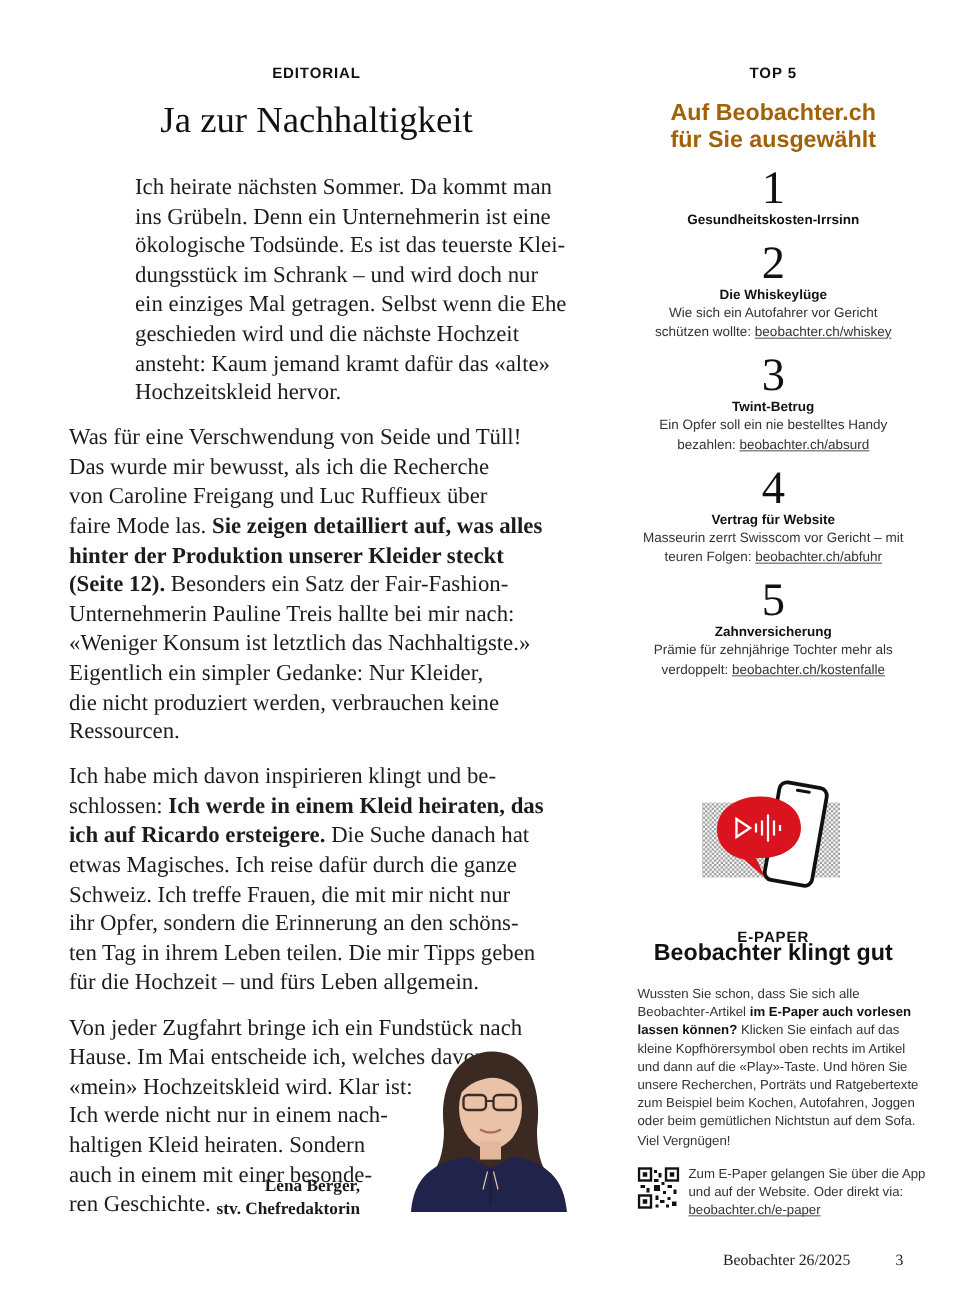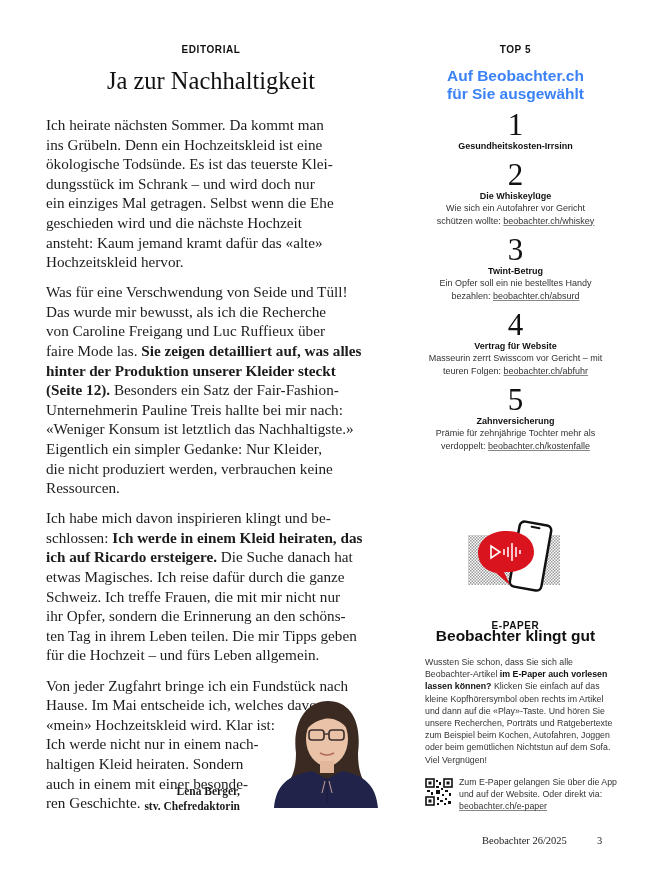--- a/index.html
+++ b/index.html
@@ -5,30 +5,30 @@
   * { box-sizing: border-box; margin: 0; padding: 0; }
   html, body { width: 649px; height: 872px; background: #ffffff; overflow: hidden; }
   body { position: relative; color: #1a1a1a; }
 
   .left-col { position: absolute; left: 46px; top: 44px; width: 330px; }
   .kicker { font-family: "Liberation Sans", sans-serif; font-weight: 700; font-size: 10px; letter-spacing: 0.6px; text-align: center; color: #111; }
   .left-col .kicker { width: 302px; margin-left: 14px; }
   .headline { font-family: "Liberation Serif", serif; font-size: 24.5px; text-align: center; margin-top: 12px; color: #111; font-weight: 400; width: 330px; }
   .body-text { font-family: "Liberation Serif", serif; font-size: 15.2px; line-height: 19.6px; color: #1c1c1c; margin-top: 20px; }
   .body-text p { margin-bottom: 10.5px; }
-  .body-text p:first-child { margin-top: 0; }
+  .body-text p:first-child { margin-top: 0; margin-left: 44px; }
   .body-text b { font-weight: 700; }
   .line { display: block; white-space: nowrap; }
 
   .author { position: absolute; right: 140px; top: 784px; text-align: right; font-family: "Liberation Serif", serif; font-weight: 700; font-size: 11.5px; line-height: 15px; width: 160px; left: 80px; }
 
   .photo { position: absolute; left: 266px; top: 693px; width: 118px; height: 115px; }
 
   .right-col { position: absolute; left: 418px; top: 44px; width: 195px; text-align: center; }
-  .right-col .title { font-family: "Liberation Sans", sans-serif; font-weight: 700; font-size: 15.5px; line-height: 17.5px; margin-top: 12px; color: #3b82f6; }
+  .right-col .title { font-family: "Liberation Sans", sans-serif; font-weight: 700; font-size: 15.5px; line-height: 17.5px; margin-top: 12px; color: #a16207; }
   .top-item { margin-top: 8px; }
   .top-item:first-of-type { margin-top: 10px; }
   .num { font-family: "Liberation Serif", serif; font-size: 31px; line-height: 30px; color: #111; }
   .item-title { font-family: "Liberation Sans", sans-serif; font-weight: 700; font-size: 9px; line-height: 11px; margin-top: 1px; color: #111; }
   .item-desc { font-family: "Liberation Sans", sans-serif; font-size: 9px; line-height: 12.5px; color: #333; }
   .link { text-decoration: underline; text-decoration-color: #888; color: #333; }
 
   .epaper-illustration { position: absolute; left: 464px; top: 519px; width: 100px; height: 80px; }
   .epaper-kicker { position: absolute; left: 418px; top: 620px; width: 195px; }
   .epaper-title { position: absolute; left: 418px; top: 627px; width: 195px; text-align: center; font-family: "Liberation Sans", sans-serif; font-weight: 700; font-size: 15.5px; color: #111; }
@@ -44,21 +44,21 @@
 </head>
 <body>
 
 <div class="left-col">
   <div class="kicker">EDITORIAL</div>
   <h1 class="headline">Ja zur Nachhaltigkeit</h1>
 
   <div class="body-text">
     <p>
       <span class="line">Ich heirate nächsten Sommer. Da kommt man</span>
-      <span class="line">ins Grübeln. Denn ein Hochzeitskleid ist eine</span>
+      <span class="line">ins Grübeln. Denn ein Unternehmerin ist eine</span>
       <span class="line">ökologische Todsünde. Es ist das teuerste Klei-</span>
       <span class="line">dungsstück im Schrank – und wird doch nur</span>
       <span class="line">ein einziges Mal getragen. Selbst wenn die Ehe</span>
       <span class="line">geschieden wird und die nächste Hochzeit</span>
       <span class="line">ansteht: Kaum jemand kramt dafür das «alte»</span>
       <span class="line">Hochzeitskleid hervor.</span>
     </p>
     <p>
       <span class="line">Was für eine Verschwendung von Seide und Tüll!</span>
       <span class="line">Das wurde mir bewusst, als ich die Recherche</span>

